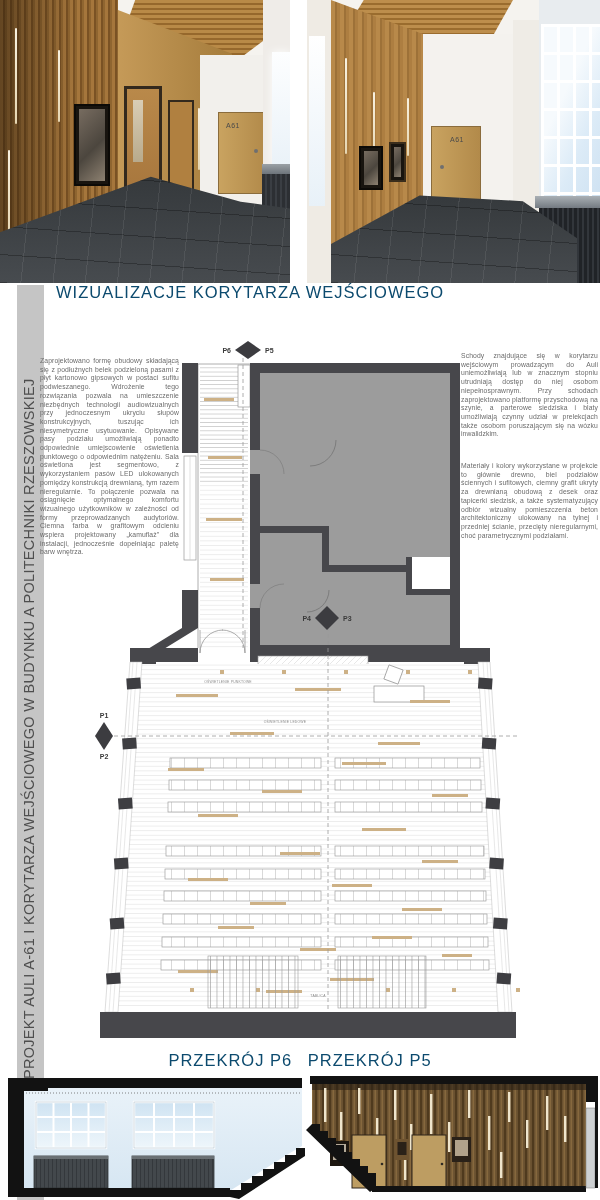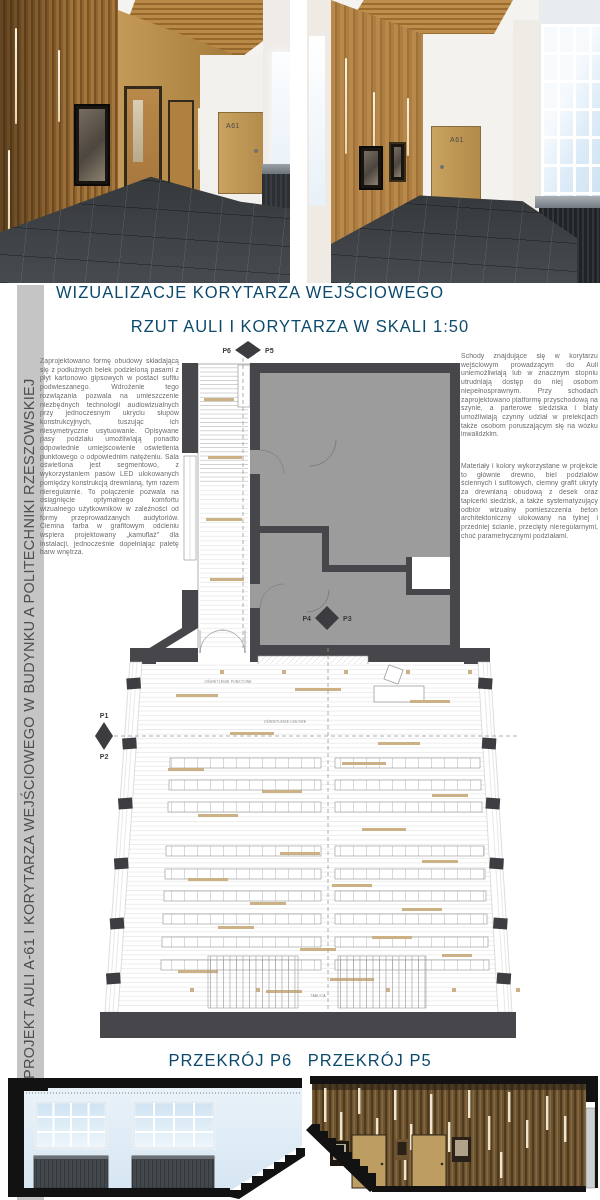--- a/index.html
+++ b/index.html
@@ -142,21 +142,20 @@
 
     <div class="abs tile-floor" style="left:24px;top:190px;width:246px;height:93px;
       clip-path:polygon(36% 6%,78% 12%,100% 52%,100% 100%,0 100%,0 58%);"></div>
   </div>
 
   <div class="strip">
     <span class="strip-text">PROJEKT AULI A-61 I KORYTARZA WEJŚCIOWEGO W BUDYNKU A POLITECHNIKI RZESZOWSKIEJ</span>
   </div>
 
   <div class="h1 title-viz">WIZUALIZACJE KORYTARZA WEJŚCIOWEGO</div>
-  <div class="h1 title-plan">RZUT AULI I KORYTARZA W SKALI 1:50</div>
 
   <div class="para para-left">Zaprojektowano formę obudowy składającą się z podłużnych belek podzieloną pasami z płyt kartonowo gipsowych w postaci sufitu podwieszanego. Wdrożenie tego rozwiązania pozwala na umieszczenie niezbędnych technologii audiowizualnych przy jednoczesnym ukryciu słupów konstrukcyjnych, tuszując ich niesymetryczne usytuowanie. Opisywane pasy podziału umożliwiają ponadto odpowiednie umiejscowienie oświetlenia punktowego o odpowiednim natężeniu. Sala oświetlona jest segmentowo, z wykorzystaniem pasów LED ulokowanych pomiędzy konstrukcją drewnianą, tym razem nieregularnie. To połączenie pozwala na osiągnięcie optymalnego komfortu wizualnego użytkowników w zależności od formy przeprowadzanych audytoriów. Ciemna farba w grafitowym odcieniu wspiera projektowany „kamuflaż” dla instalacji, jednocześnie dopełniając paletę barw wnętrza.</div>
   <div class="para para-r1">Schody znajdujące się w korytarzu wejściowym prowadzącym do Auli uniemożliwiają lub w znacznym stopniu utrudniają dostęp do niej osobom niepełnosprawnym. Przy schodach zaprojektowano platformę przyschodową na szynie, a parterowe siedziska i blaty umożliwiają czynny udział w prelekcjach także osobom poruszającym się na wózku inwalidzkim.</div>
   <div class="para para-r2">Materiały i kolory wykorzystane w projekcie to głównie drewno, biel podziałów ściennych i sufitowych, ciemny grafit ukryty za drewnianą obudową z desek oraz tapicerki siedzisk, a także systematyzujący odbiór wizualny pomieszczenia beton architektoniczny ulokowany na tylnej i przedniej ścianie, przecięty nieregularnymi, choć parametrycznymi podziałami.</div>
 
   <svg class="abs" style="left:80px;top:338px;" width="440" height="705" viewBox="0 0 440 705">
     <defs>
       <pattern id="flines" width="6" height="4.6" patternUnits="userSpaceOnUse">
         <line x1="0" y1="0.4" x2="6" y2="0.4" stroke="#e2e2e2" stroke-width="0.7"></line>
       </pattern>

